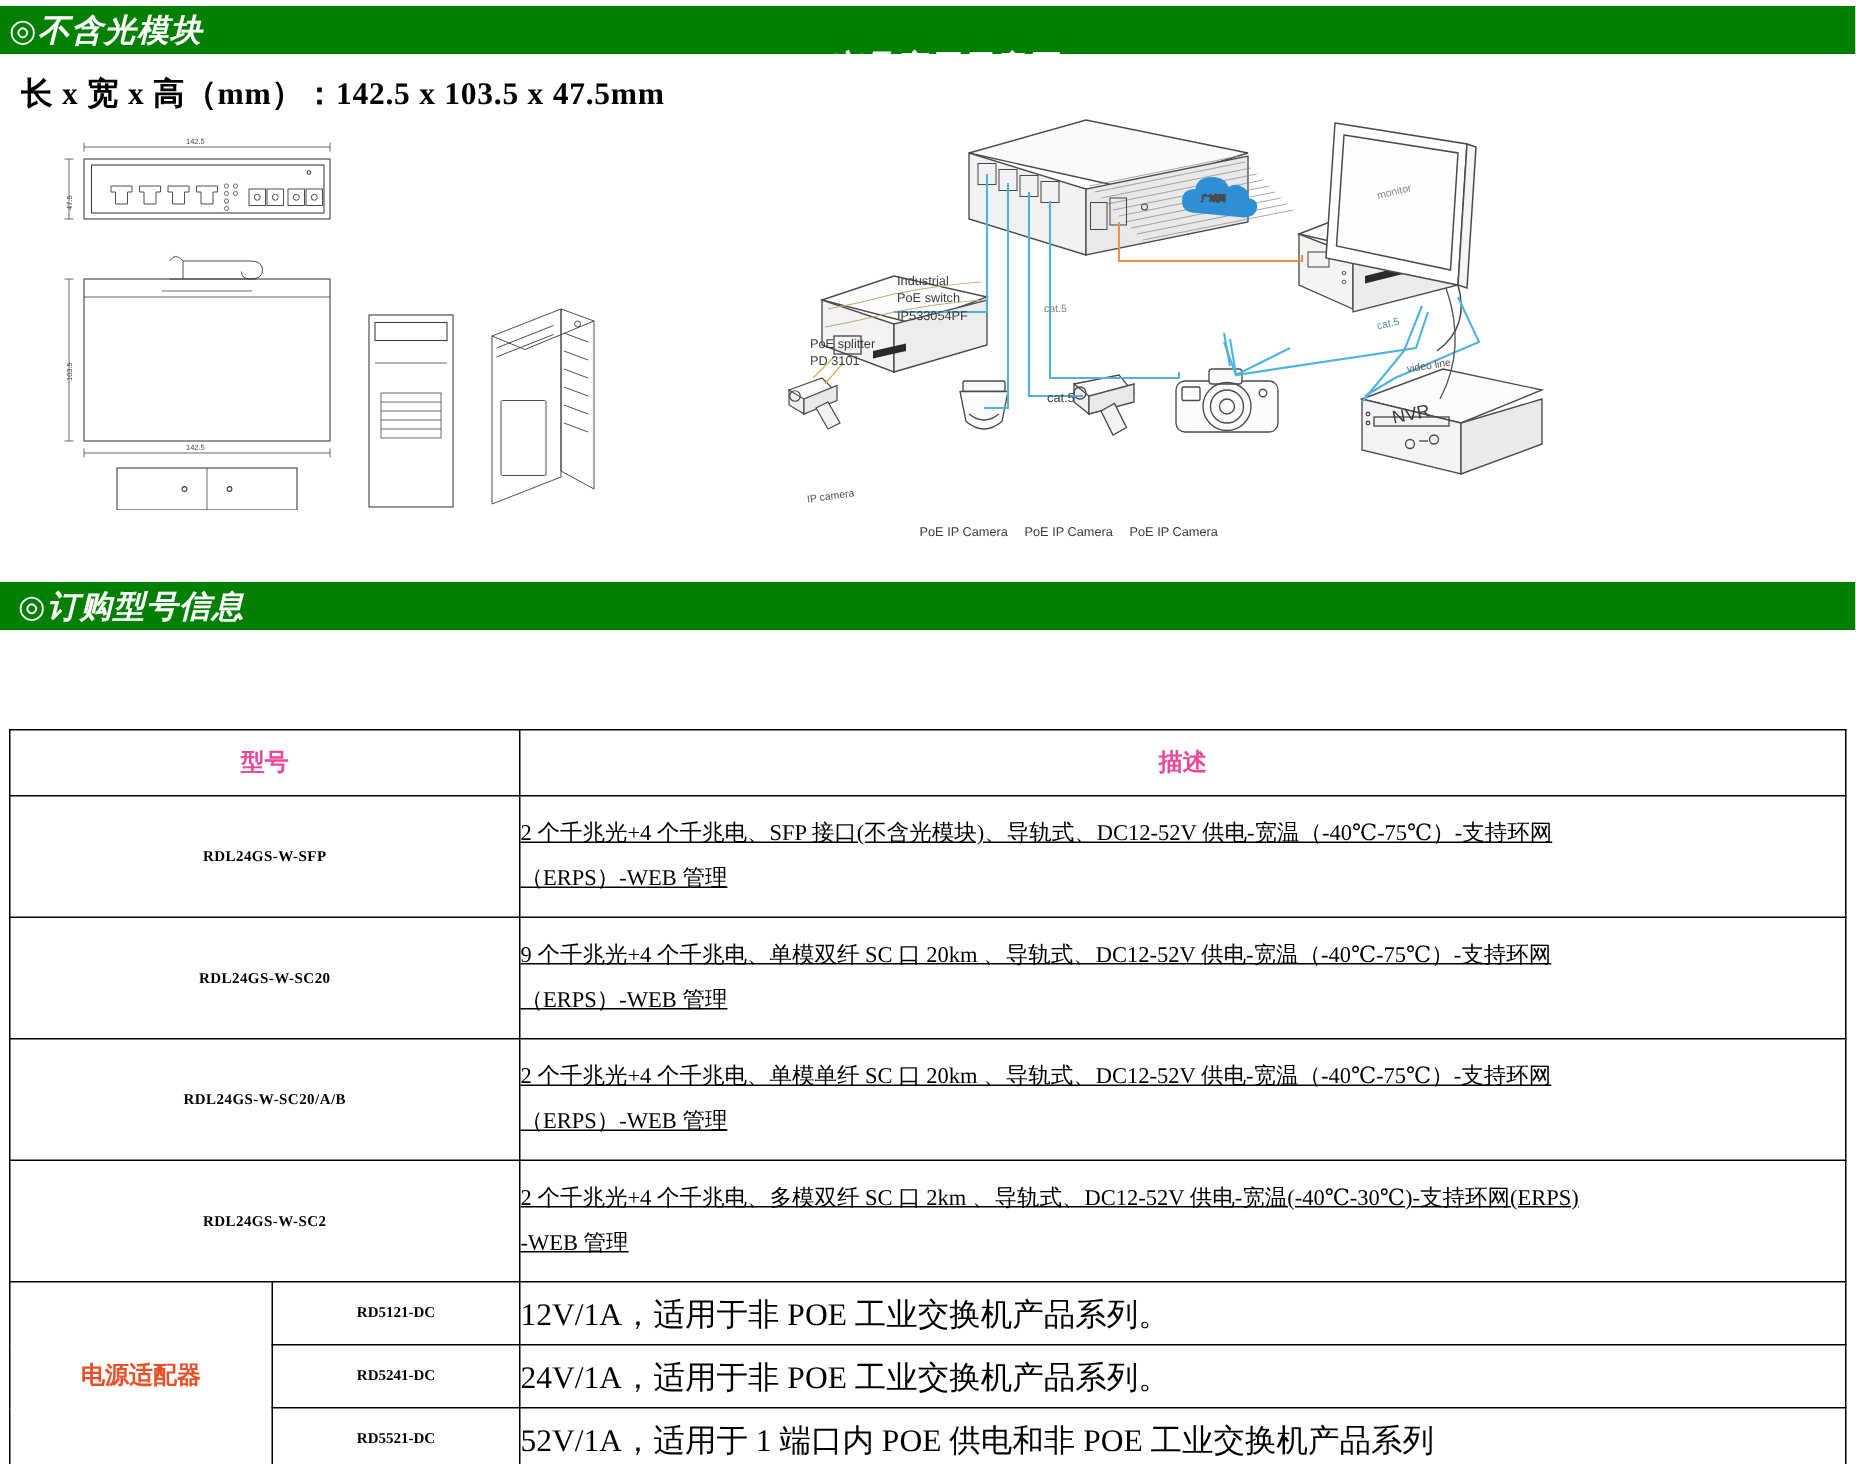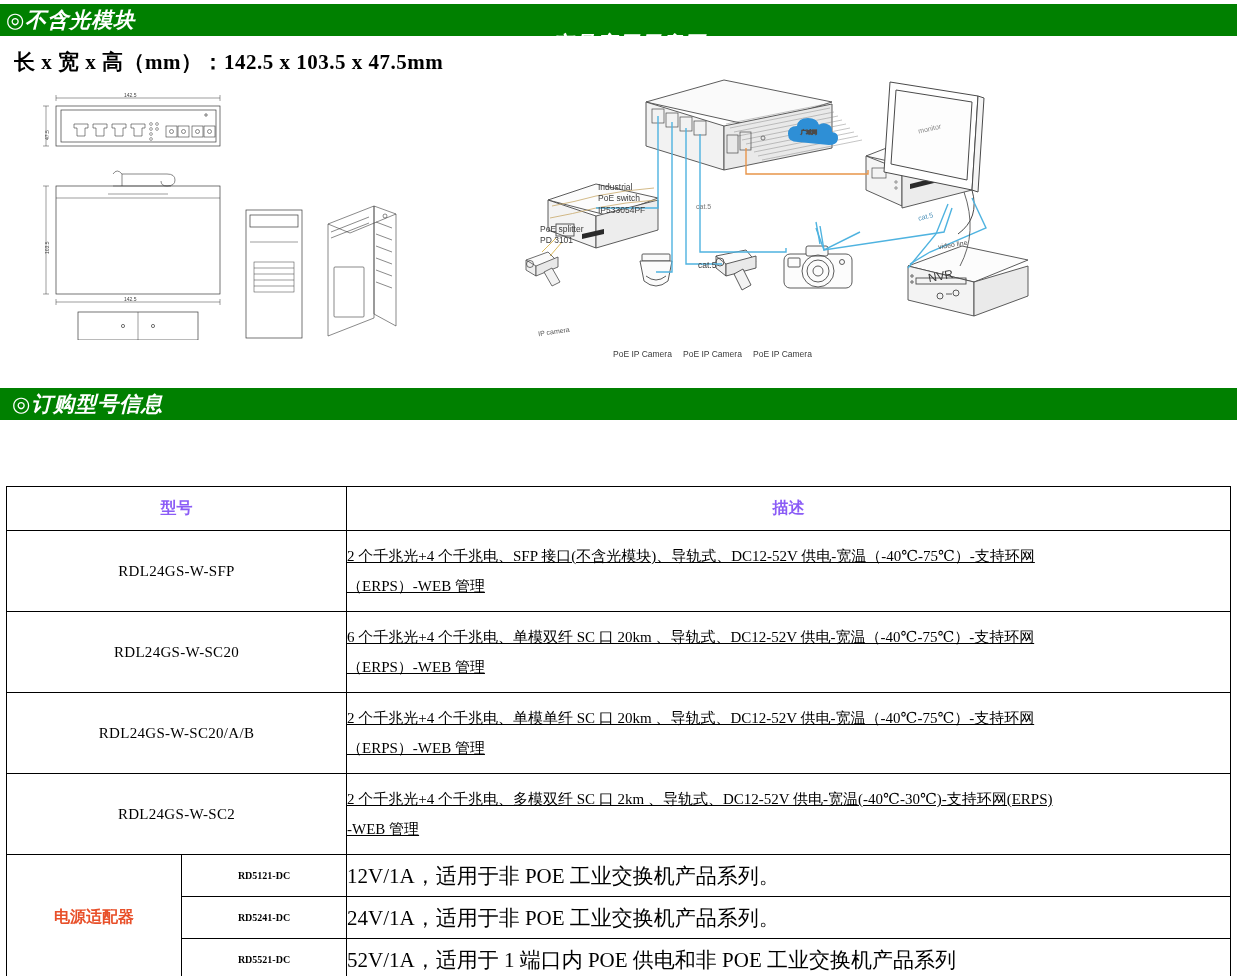--- a/index.html
+++ b/index.html
@@ -56,28 +56,28 @@
     table-layout:fixed;
   }
   .order-table td,.order-table th{
     border:1px solid #000;
     vertical-align:middle;
     padding:0;
   }
   .th-cell{
     height:43px;
     text-align:center;
-    color:#8b5cf6;
+    color:#ec4899;
     font-weight:bold;
     font-size:16px;
   }
   .model-cell{
     text-align:center;
-    font-weight:normal;
-    font-size:15px;
+    font-weight:bold;
+    font-size:10px;
     letter-spacing:.3px;
     height:80px;
   }
   .desc-cell{
     font-size:15px;
     padding:8px 0 8px 10px;
     line-height:2.0;
     height:80px;
     text-decoration:underline;
   }
@@ -356,21 +356,21 @@
       <td class="model-cell" colspan="2">RDL24GS-W-SFP</td>
       <td class="desc-cell">
         <div>2 个千兆光+4 个千兆电、SFP 接口(不含光模块)、导轨式、DC12-52V 供电-宽温（-40℃-75℃）-支持环网</div>
         <div>（ERPS）-WEB 管理</div>
       </td>
     </tr>
 
     <tr>
       <td class="model-cell" colspan="2">RDL24GS-W-SC20</td>
       <td class="desc-cell">
-        <div>6 个千兆光+4 个千兆电、单模双纤 SC 口 20km 、导轨式、DC12-52V 供电-宽温（-40℃-75℃）-支持环网</div>
+        <div>9 个千兆光+4 个千兆电、单模双纤 SC 口 20km 、导轨式、DC12-52V 供电-宽温（-40℃-75℃）-支持环网</div>
         <div>（ERPS）-WEB 管理</div>
       </td>
     </tr>
 
     <tr>
       <td class="model-cell" colspan="2">RDL24GS-W-SC20/A/B</td>
       <td class="desc-cell">
         <div>2 个千兆光+4 个千兆电、单模单纤 SC 口 20km 、导轨式、DC12-52V 供电-宽温（-40℃-75℃）-支持环网</div>
         <div>（ERPS）-WEB 管理</div>
       </td>

